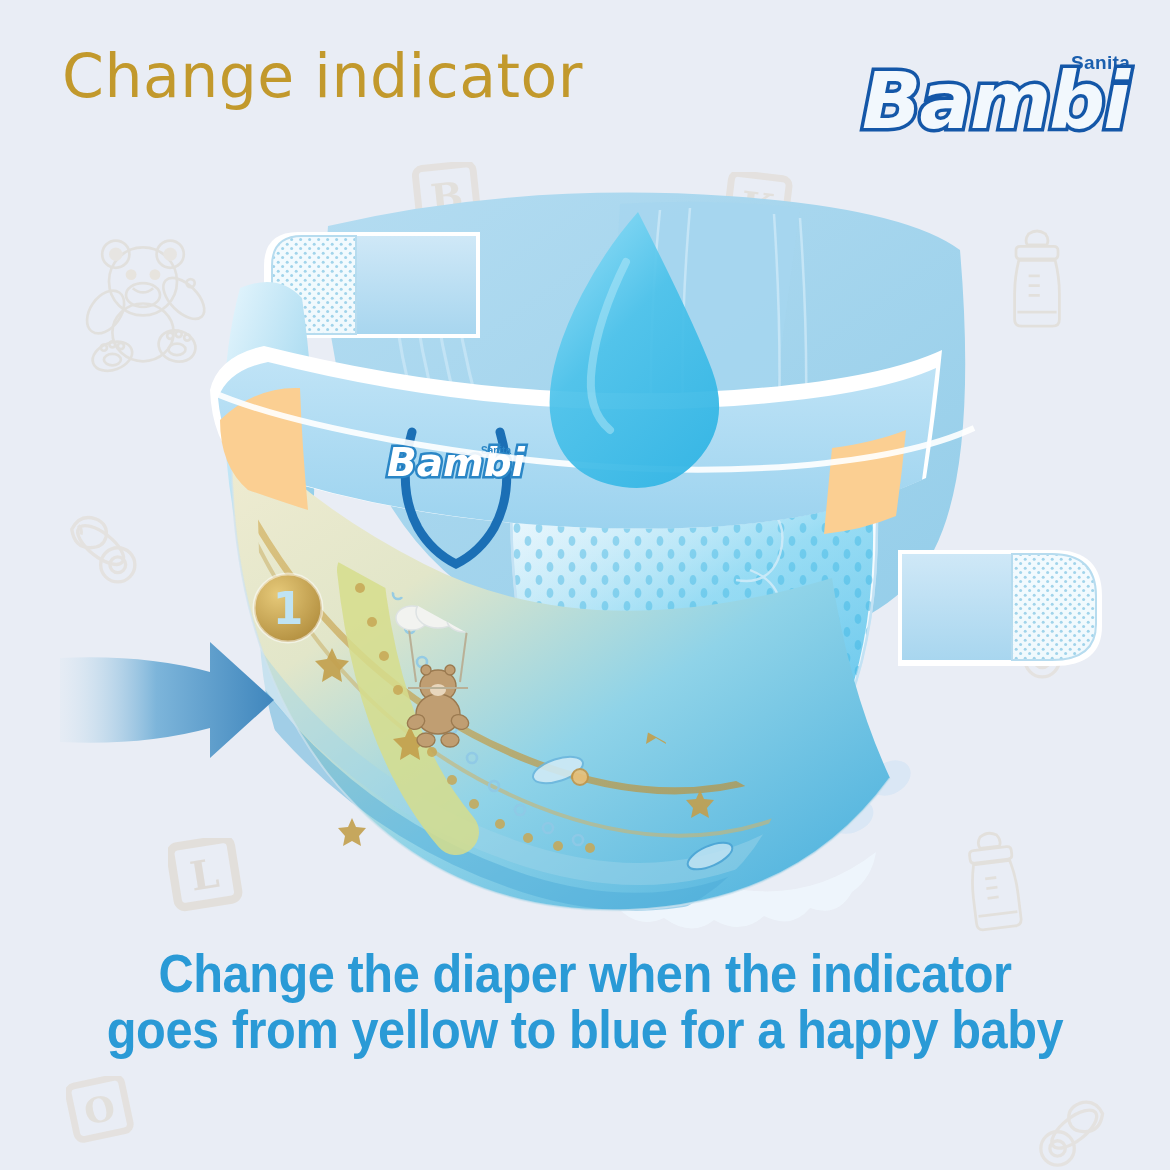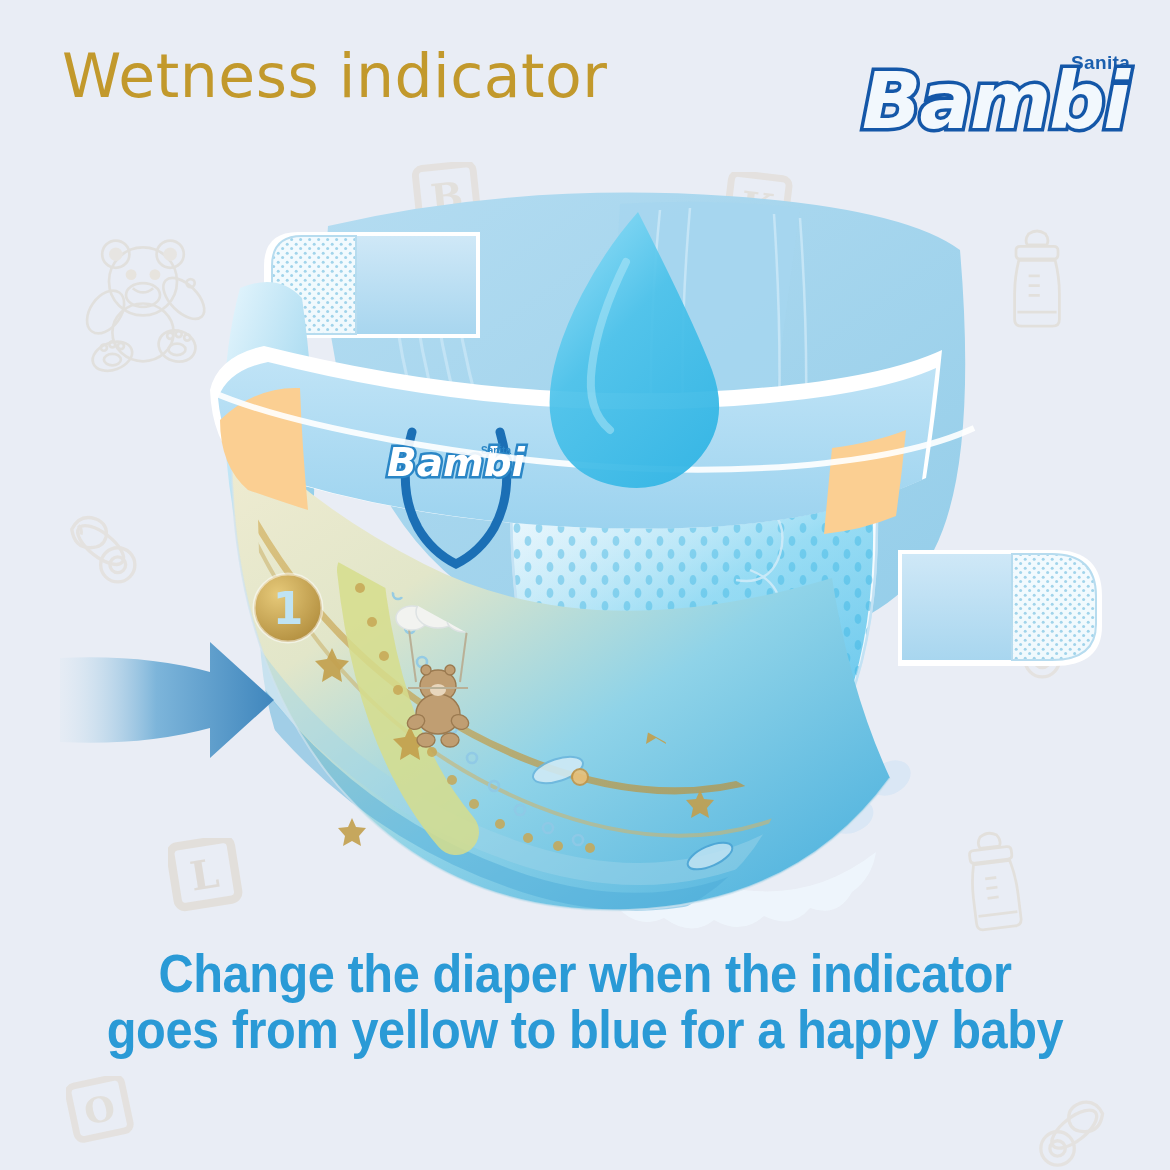--- a/index.html
+++ b/index.html
@@ -191,21 +191,21 @@
     <svg width="90" height="90" viewBox="0 0 70 70">
       <g fill="none" stroke="#e1dacf" stroke-width="2.6">
         <path d="M58 20 q-6-12-18-8 q-10 4-8 14 q2 8 12 8 q12 0 14-14z"></path>
         <ellipse cx="36" cy="32" rx="21" ry="9" transform="rotate(-38 36 32)"></ellipse>
         <circle cx="23" cy="47" r="13"></circle>
         <circle cx="23" cy="47" r="6"></circle>
       </g>
     </svg>
   </div>
 
-  <div class="title">Wetness indicator</div>
+  <div class="title">Change indicator</div>
 
   <div class="brand">
     <div class="sanita">Sanita.</div>
     <div class="bambi">Bambi</div>
   </div>
 
   <div id="diaper">
     <svg width="1070" height="760" viewBox="0 0 1070 760">
       <defs>
         <linearGradient id="gBack" x1="0" y1="0" x2="0" y2="1">

